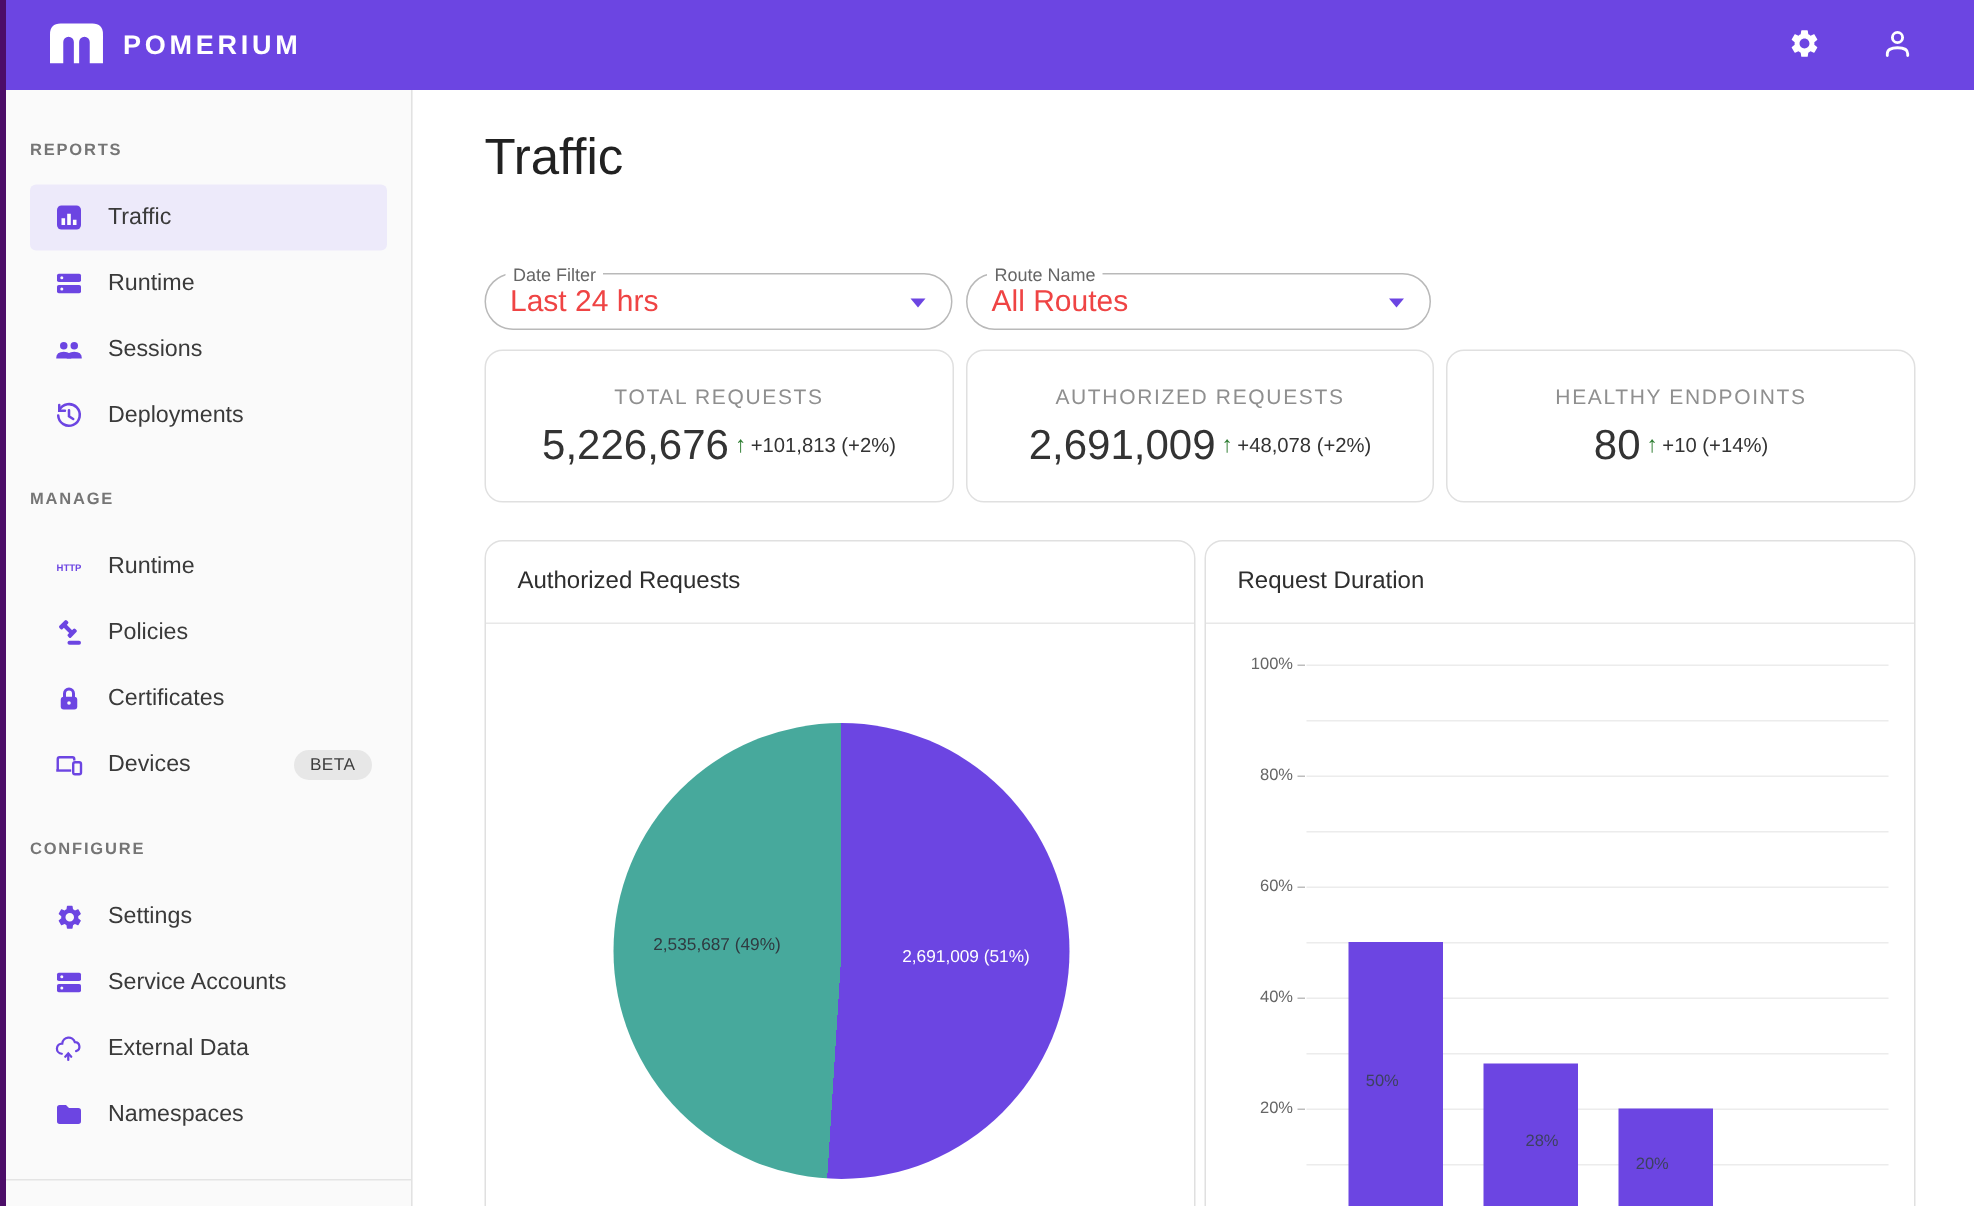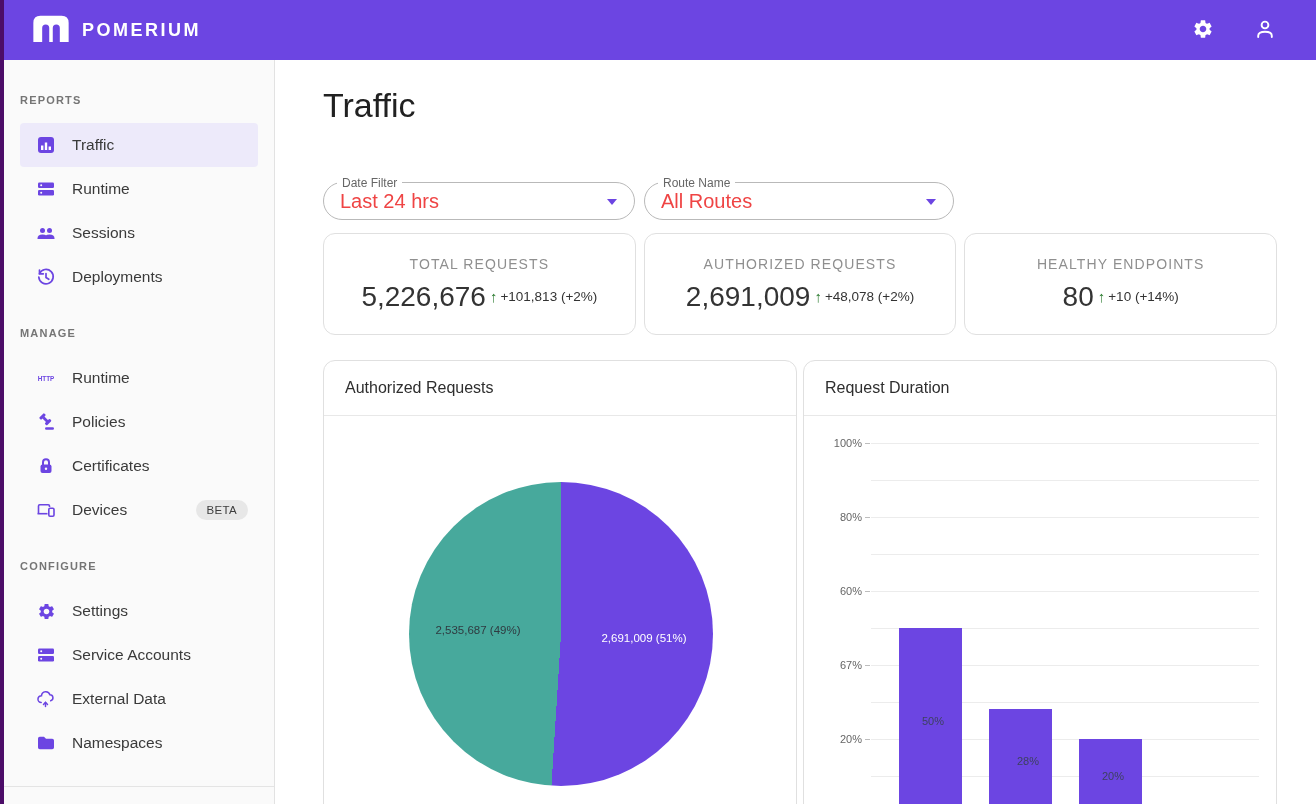--- a/index.html
+++ b/index.html
@@ -71,21 +71,21 @@
   .pie { position:absolute; left:85px; top:66px; width:304px; height:304px; border-radius:50%; }
   .pie-label { position:absolute; transform:translate(-50%,-50%); font-size:11.5px; white-space:nowrap; }
   .pie-label.slice-a { left:235px; top:156px; color:#fff; }
   .pie-label.slice-b { left:69px; top:148px; color:#2f3a40; }
 
   .bar-plot { position:absolute; inset:0; }
   .gridline { position:absolute; height:1px; background:#ececec; left:67px; width:388px; }
   .tick-dash { position:absolute; height:1px; width:5px; background:#bdbdbd; left:61px; }
   .ytick { position:absolute; width:50px; left:8px; text-align:right; font-size:11px; color:#666; }
   .bar { position:absolute; width:63px; background:#6c45e2; }
-  .bar-label { position:absolute; width:45px; text-align:right; font-size:11px; color:#3d4160; }
+  .bar-label { position:absolute; width:45px; text-align:center; font-size:11px; color:#3d4160; }
 </style>
 </head>
 <body>
 
 <div class="edge-strip"></div>
 
 <div class="header">
   <div class="logo">
     <span>
       <svg width="42" height="30" viewBox="0 0 44 34" fill="#fff">
@@ -334,21 +334,21 @@
             <div class="gridline" style="top: 137.5px;"></div>
             <div class="gridline" style="top: 100.5px;"></div>
             <div class="gridline" style="top: 63.5px;"></div>
             <div class="gridline" style="top: 26.5px;"></div>
             <div class="ytick" style="top: 21px;">100%</div>
             <div class="tick-dash" style="top: 26.5px;"></div>
             <div class="ytick" style="top: 95px;">80%</div>
             <div class="tick-dash" style="top: 100.5px;"></div>
             <div class="ytick" style="top: 169px;">60%</div>
             <div class="tick-dash" style="top: 174.5px;"></div>
-            <div class="ytick" style="top: 243px;">67%</div>
+            <div class="ytick" style="top: 243px;">40%</div>
             <div class="tick-dash" style="top: 248.5px;"></div>
             <div class="ytick" style="top: 317px;">20%</div>
             <div class="tick-dash" style="top: 322.5px;"></div>
             <div class="bar" style="left: 95px; top: 212px; height: 185px; background: rgb(108, 69, 226);"></div>
             <div class="bar-label" style="left: 95px; top: 298.5px;">50%</div>
             <div class="bar" style="left: 185px; top: 293.4px; height: 103.6px; background: rgb(108, 69, 226);"></div>
             <div class="bar-label" style="left: 185px; top: 339.2px; padding-left: 28px;">28%</div>
             <div class="bar" style="left: 275px; top: 323px; height: 74px; background: rgb(108, 69, 226);"></div>
             <div class="bar-label" style="left: 275px; top: 354px;">20%</div>
             <div class="bar-label" style="left: 365px; top: 387.3px;">2%</div>

